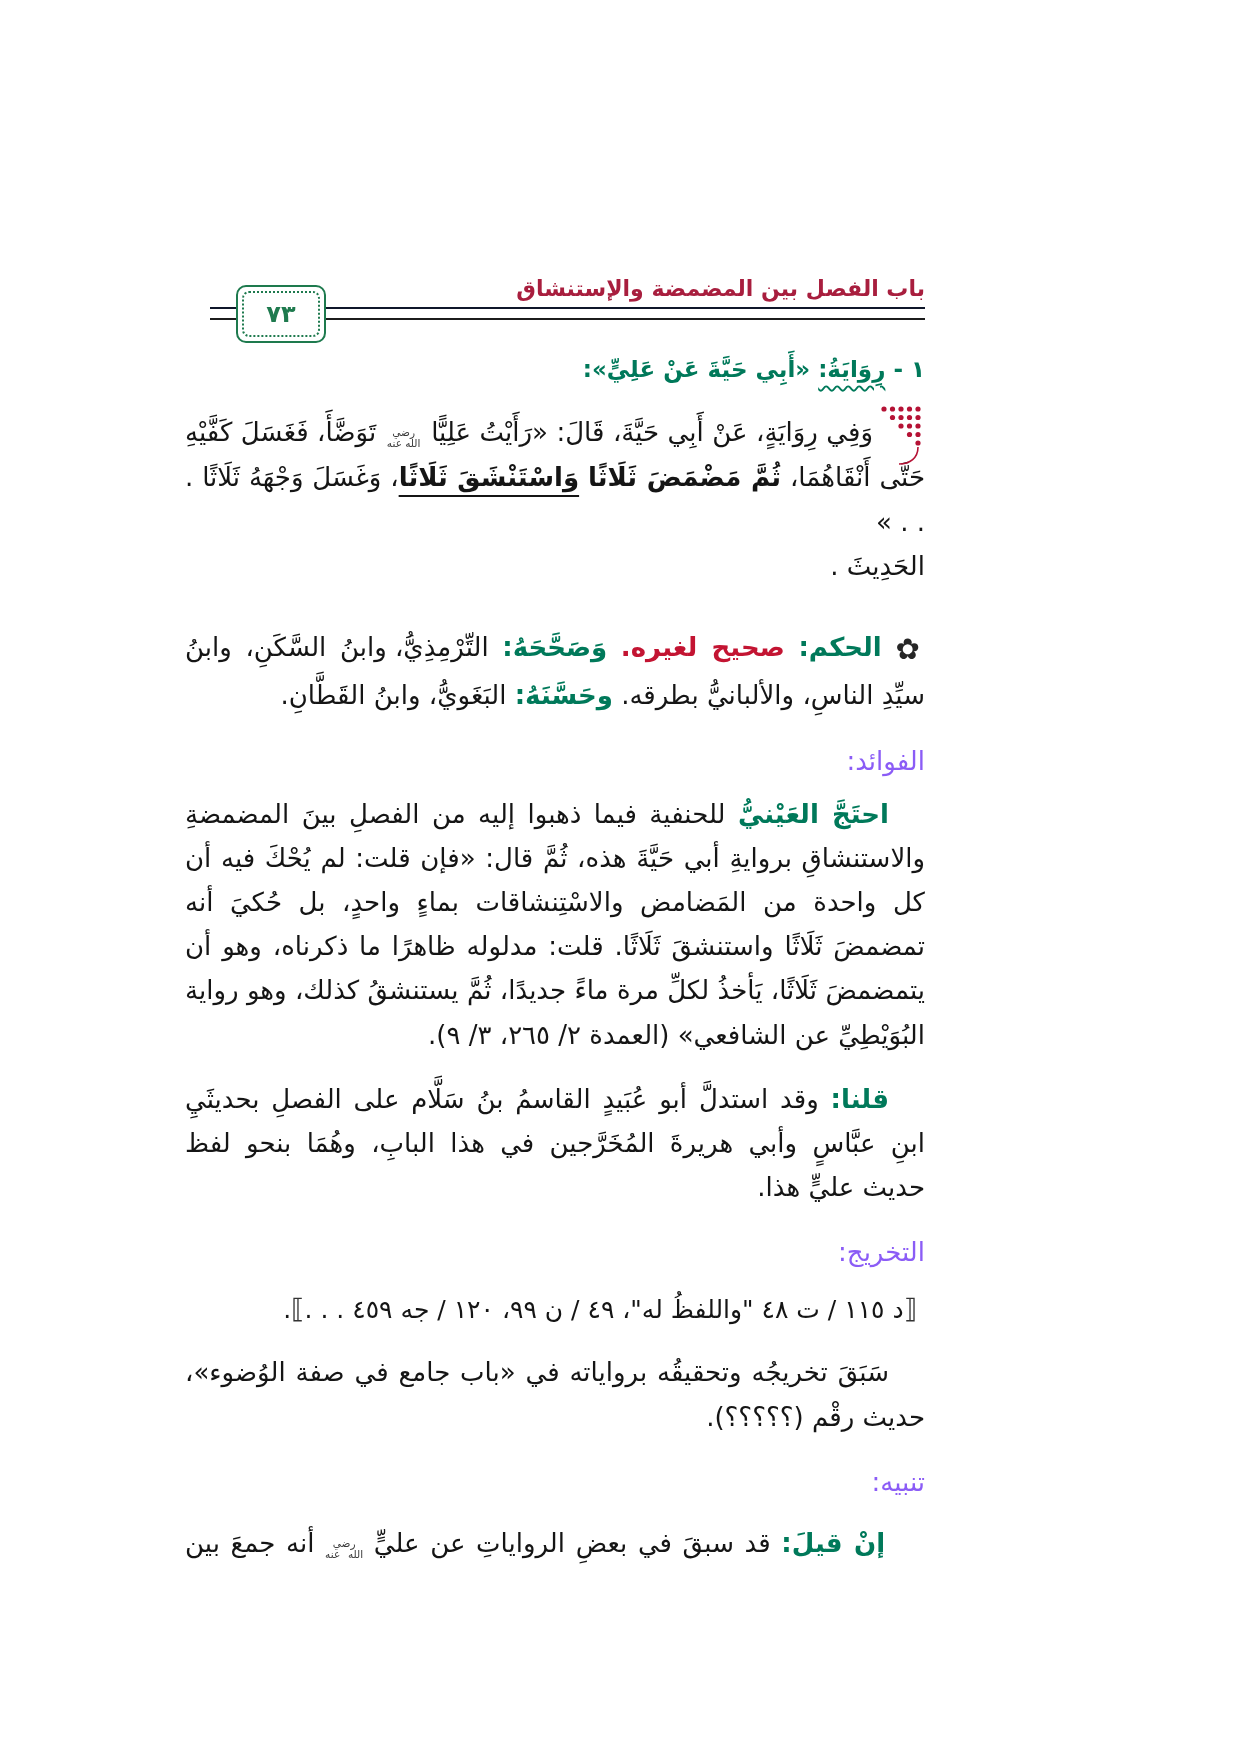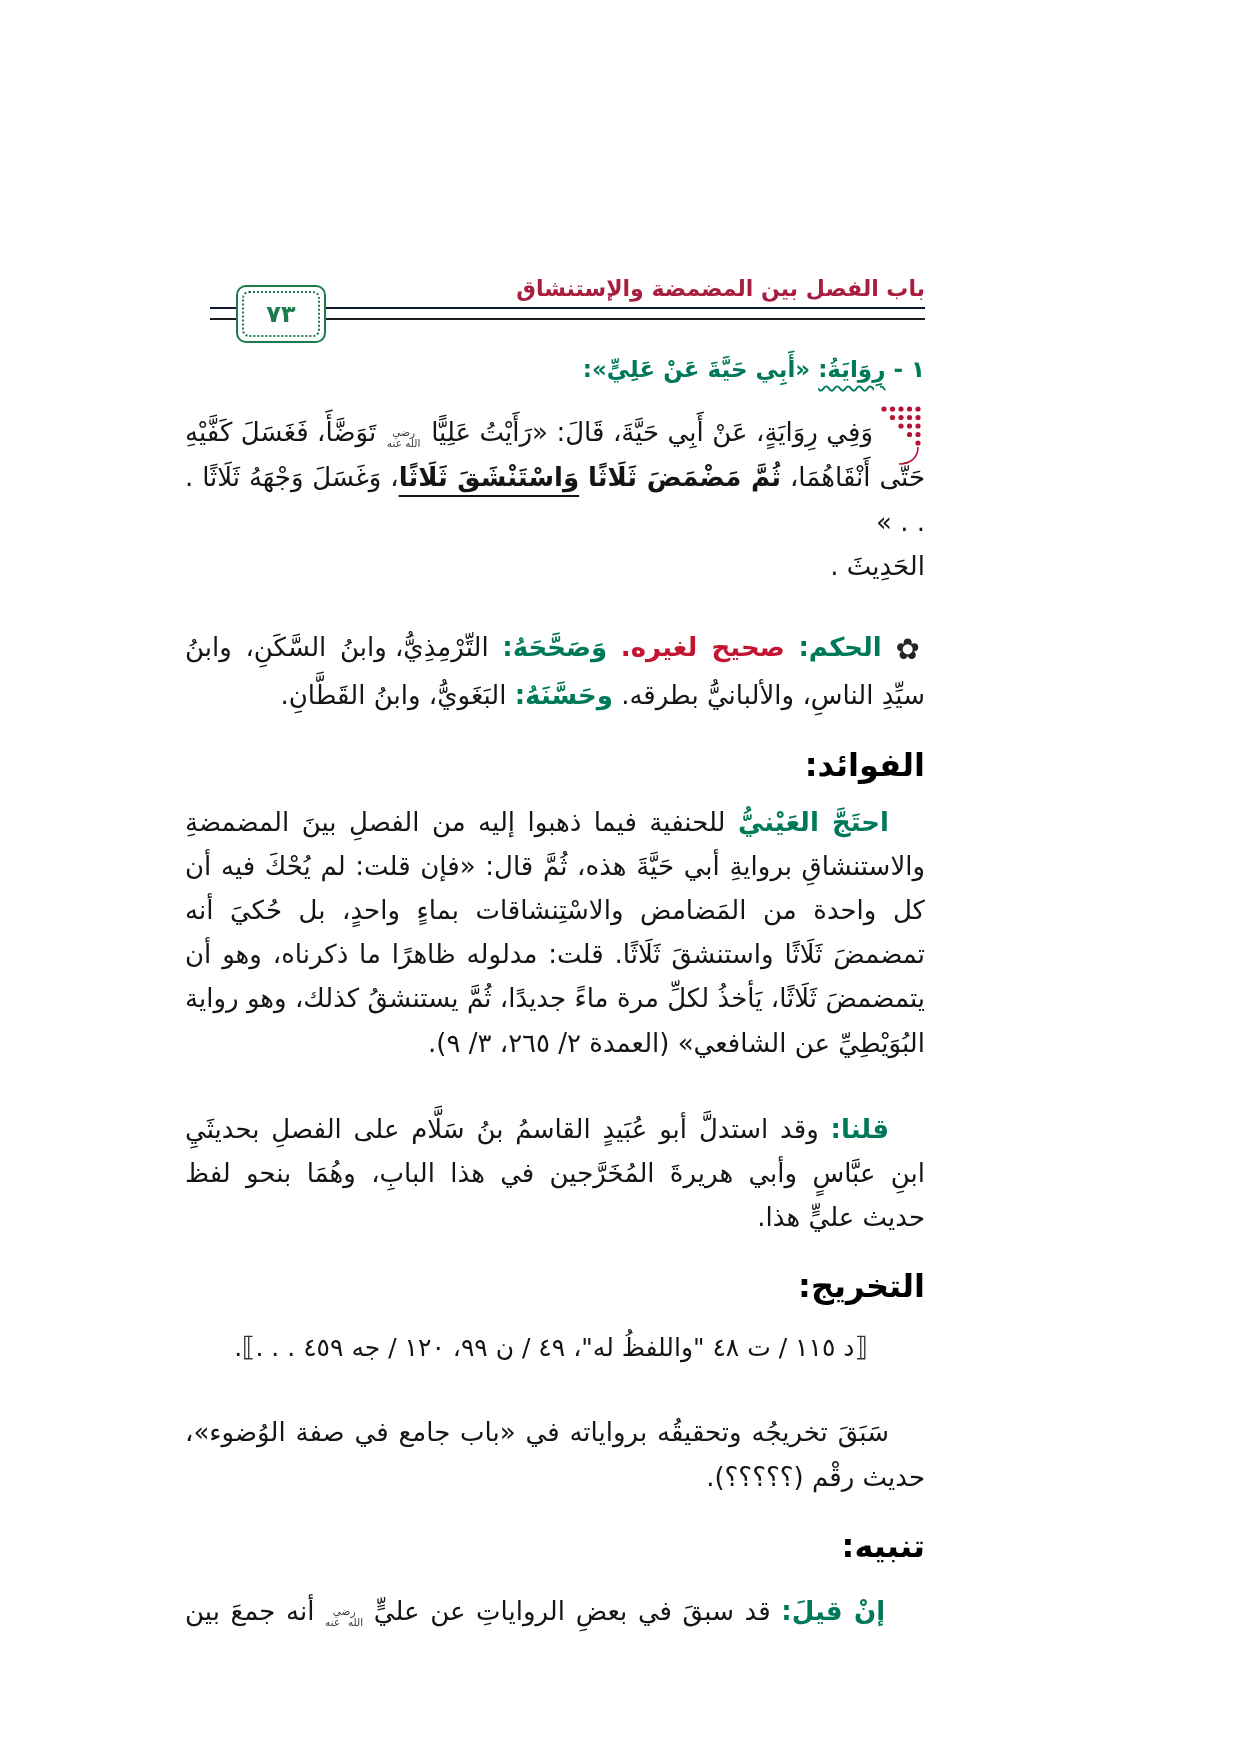--- a/index.html
+++ b/index.html
@@ -14,37 +14,37 @@
   .header-rule{position:relative;margin-top:6px;margin-left:25px;height:9px;
     border-top:2px solid #0f172a;border-bottom:2px solid #1c1c1c;}
   .page-num-box{position:absolute;left:26px;top:-24px;width:86px;height:54px;background:#ffffff;
     border:2px solid #1e7a4e;border-radius:10px;display:flex;align-items:center;justify-content:center;}
   .page-num-inner{position:absolute;inset:4px;border:2px dotted #1e7a4e;border-radius:7px;}
   .page-num{font-size:24px;font-weight:bold;color:#1e7a4e;position:relative;}
 
   
   .section-heading{margin:36px 0 0;font-size:23px;font-weight:bold;color:#00795a;}
   .wavy{text-decoration-line:underline;text-decoration-style:wavy;text-decoration-thickness:2px;text-underline-offset:8px;}
-  .green-heading{margin:28px 0 0;font-size:32px;font-weight:bold;color:#000000;}
+  .green-heading{margin:28px 0 0;font-size:26px;font-weight:normal;color:#8b5cf6;}
 
   
   .hadith{position:relative;margin:28px 0 0;font-size:26px;line-height:1.72;text-align:justify;text-indent:52px;}
   .corner-ornament{position:absolute;top:-6px;right:2px;}
   .honorific{display:inline-block;width:38px;font-size:10.5px;line-height:1.05;text-align:center;
     vertical-align:-6px;color:#3a3a3a;font-weight:normal;text-indent:0;margin-top:9px;}
   .b{font-weight:bold;}
   .ul{text-decoration:underline;text-decoration-thickness:2px;text-underline-offset:9px;}
   .hukm{margin:36px 0 0;font-size:26px;line-height:1.68;text-align:justify;}
   .flower{font-size:29px;color:#262626;vertical-align:-3px;}
   .green{color:#00795a;}
   .red{color:#c31432;}
   .body-para{margin:16px 0 0;font-size:26px;line-height:1.7;text-align:justify;}
-  .mt-lg{margin-top:42px;}
+  .mt-lg{margin-top:20px;}
   .indent{text-indent:36px;}
-  .takhrij-line{margin:20px 0 0;font-size:25px;line-height:1.6;text-align:center;text-indent:8px;}
+  .takhrij-line{margin:20px 0 0;font-size:25px;line-height:1.6;text-align:right;text-indent:8px;}
   .bracket{color:#333333;font-size:27px;}
   .tanbih-para{margin:24px 0 0;font-size:26px;line-height:1.7;text-align:justify;text-align-last:justify;text-indent:40px;}
 </style>
 </head>
 <body>
 
 <div class="page">
 
   <header>
     <div class="header-title">باب الفصل بين المضمضة والإستنشاق</div>

